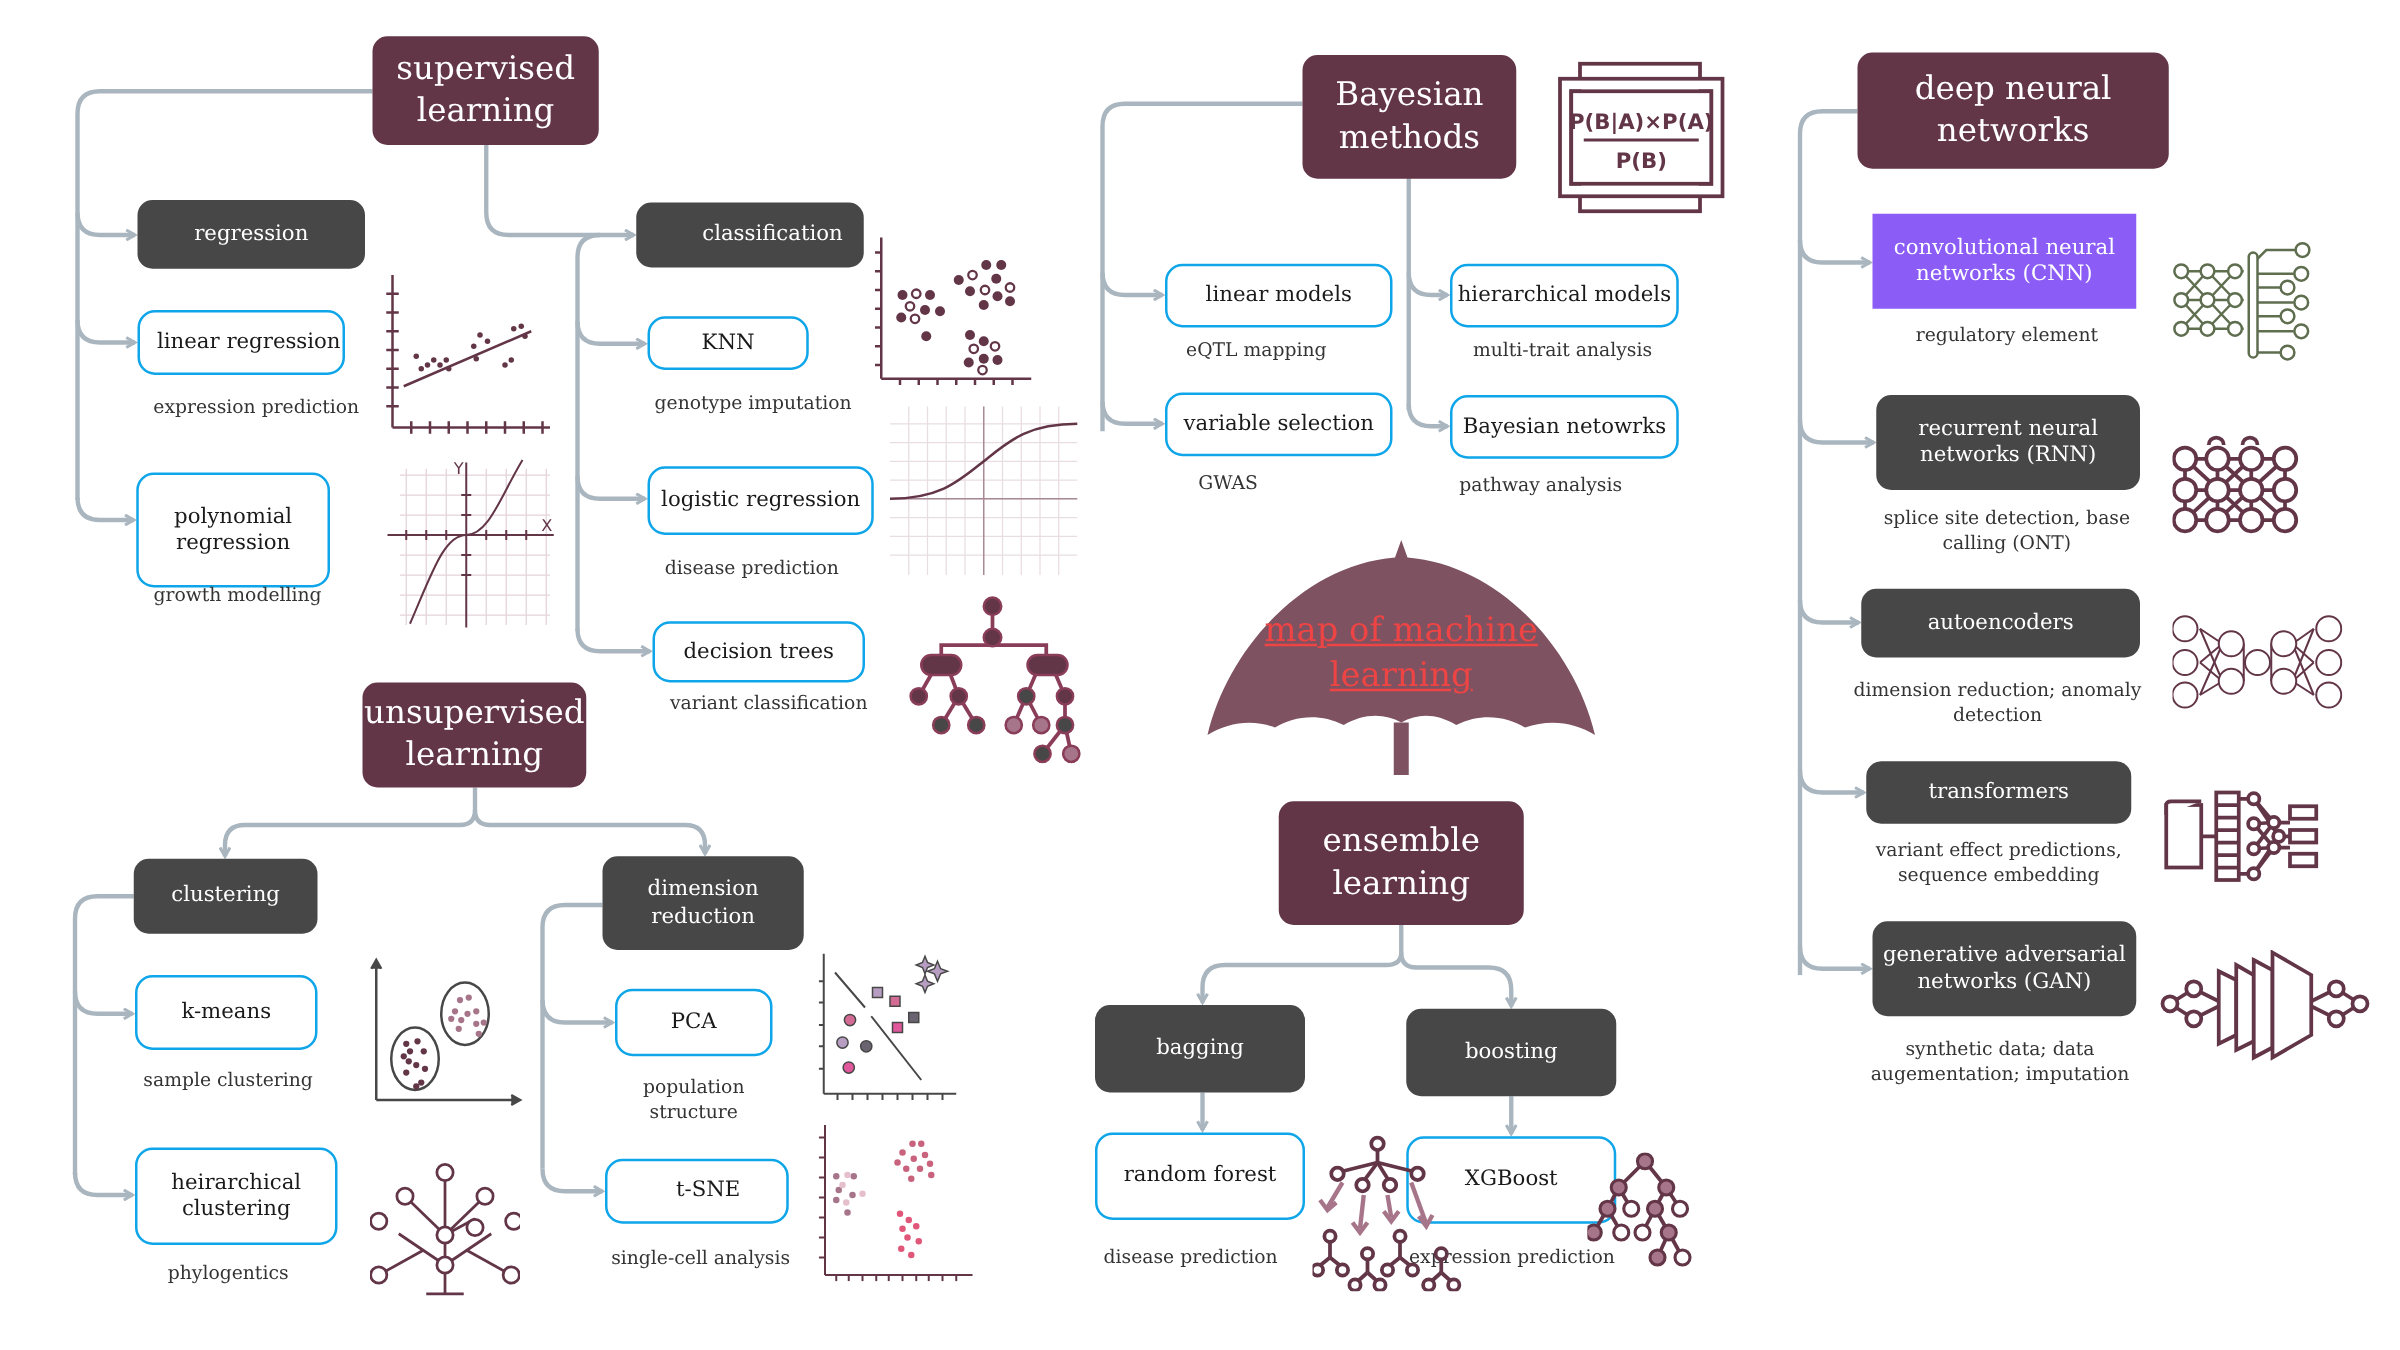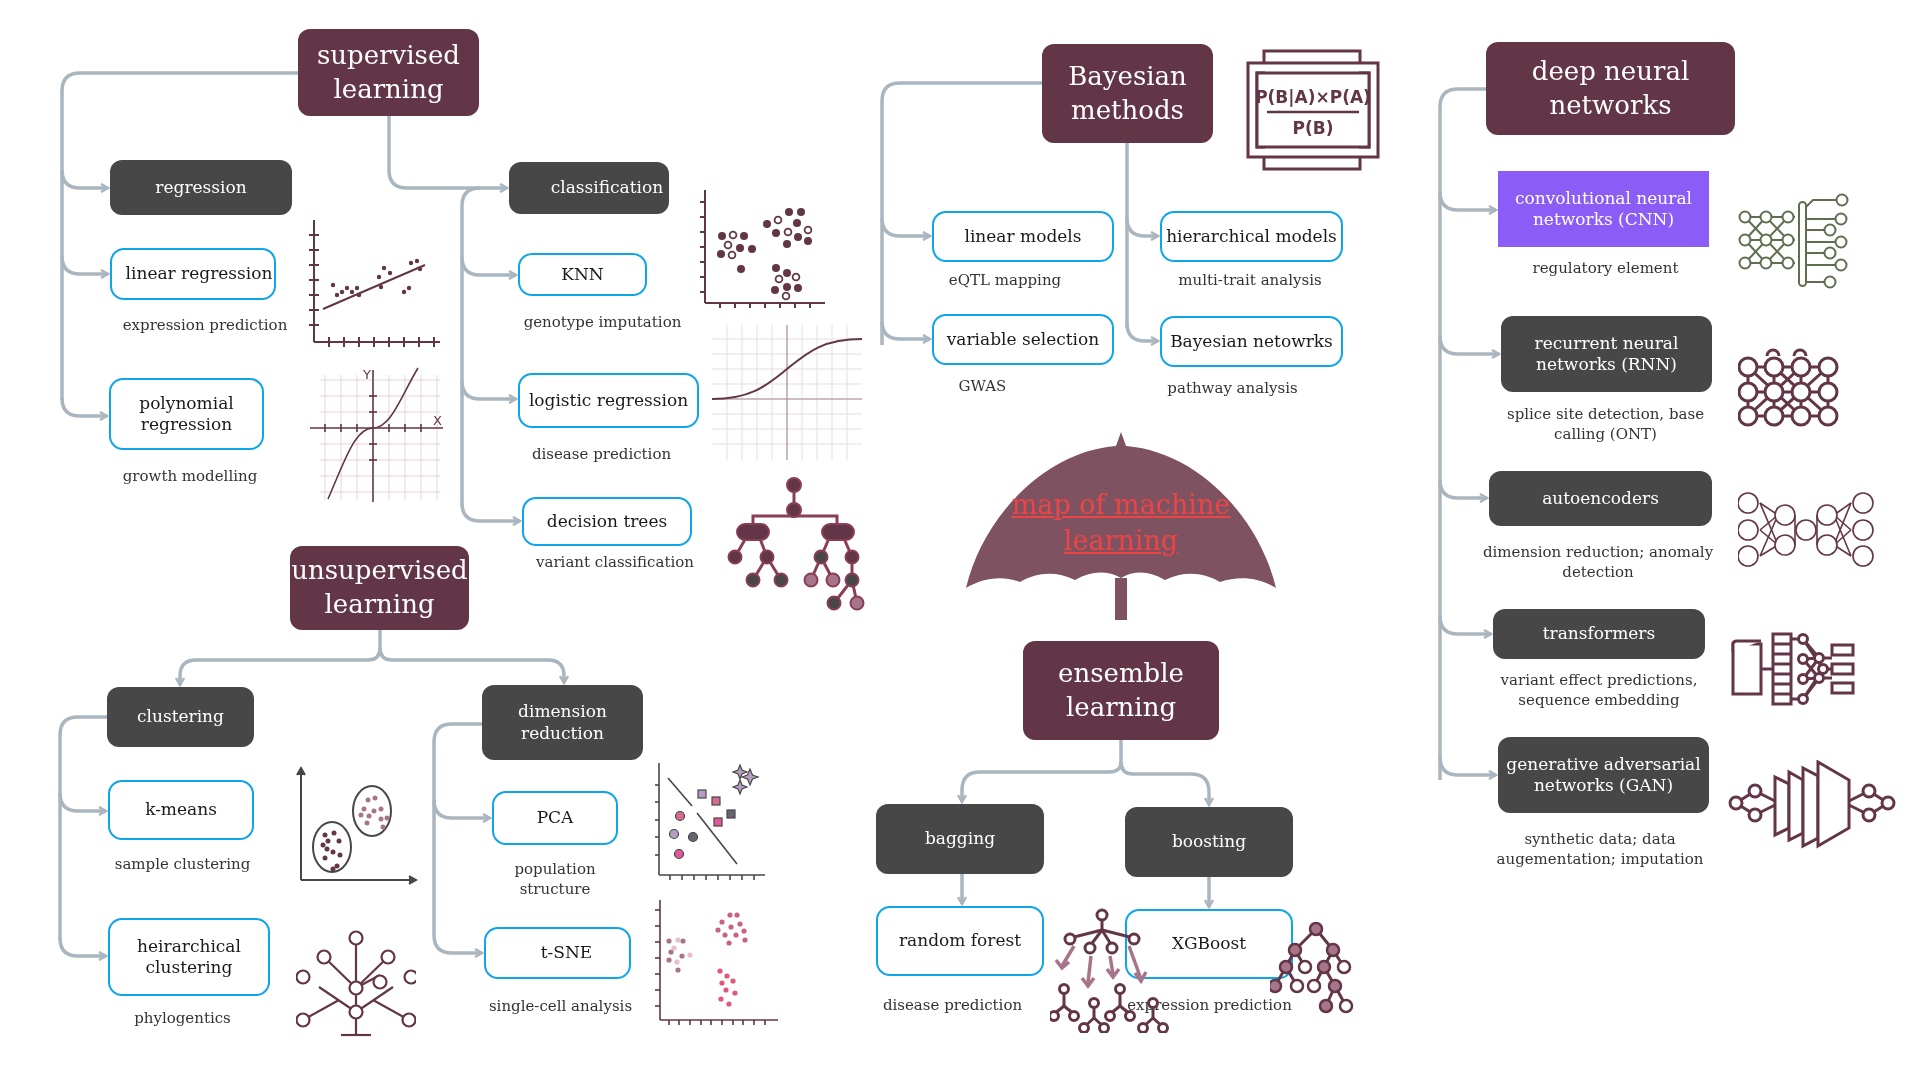--- a/index.html
+++ b/index.html
@@ -65,21 +65,21 @@
     <path d="M1440,480 Q1440,498 1458,498 H1487" marker-end="url(#ar)"></path>
     <path d="M1440,616 Q1440,634 1458,634 H1491" marker-end="url(#ar)"></path>
     <path d="M1440,757 Q1440,775 1458,775 H1496" marker-end="url(#ar)"></path>
   </g>
 </svg>
 
 <div class="box main" style="left:298px;top:29px;width:181px;height:87px;">supervised learning</div>
 <div class="box cat" style="left:110px;top:160px;width:182px;height:55px;">regression</div>
 <div class="box leaf" style="left:110px;top:248px;width:166px;height:52px;padding-left:12px;">linear regression</div>
 <div class="note" style="left:110px;top:316px;width:190px;">expression prediction</div>
-<div class="box leaf" style="left:109px;top:378px;width:155px;height:72px;padding:0 22px;">polynomial regression</div>
+<div class="box leaf" style="left:109px;top:378px;width:155px;height:92px;padding:0 22px;">polynomial regression</div>
 <div class="note" style="left:110px;top:467px;width:160px;">growth modelling</div>
 
 <svg class="icon" style="left:305px;top:215px;" width="135" height="135" viewBox="0 0 135 135">
   <g stroke="#623547" stroke-width="2" fill="none">
     <line x1="9" y1="5" x2="9" y2="127"></line>
       <line x1="9" y1="127" x2="135" y2="127"></line>
     <g id="ytk">
         <line x1="4" y1="20" x2="14" y2="20"></line>
         <line x1="4" y1="35" x2="14" y2="35"></line>
         <line x1="4" y1="50" x2="14" y2="50"></line>
@@ -147,21 +147,21 @@
       <line x1="116" y1="59" x2="116" y2="67"></line>
     <line x1="64" y1="31" x2="72" y2="31"></line>
       <line x1="64" y1="47" x2="72" y2="47"></line>
       <line x1="64" y1="79" x2="72" y2="79"></line>
       <line x1="64" y1="95" x2="72" y2="95"></line>
   </g>
   <text x="58" y="14" font-size="13" fill="#623547" font-family="DejaVu Sans, sans-serif">Y</text>
   <text x="128" y="60" font-size="13" fill="#623547" font-family="DejaVu Sans, sans-serif">X</text>
 </svg>
 
-<div class="box cat" style="left:509px;top:162px;width:160px;height:52px;padding-left:36px;">classification</div>
+<div class="box cat" style="left:509px;top:162px;width:182px;height:52px;padding-left:36px;">classification</div>
 <div class="box leaf" style="left:518px;top:253px;width:129px;height:43px;">KNN</div>
 <div class="note" style="left:515px;top:313px;width:175px;">genotype imputation</div>
 <div class="box leaf" style="left:518px;top:373px;width:181px;height:55px;">logistic regression</div>
 <div class="note" style="left:520px;top:445px;width:163px;">disease prediction</div>
 <div class="box leaf" style="left:522px;top:497px;width:170px;height:49px;">decision trees</div>
 <div class="note" style="left:525px;top:553px;width:180px;">variant classification</div>
 
 <svg class="icon" style="left:700px;top:188px;" width="130" height="120" viewBox="0 0 130 120">
   <g stroke="#623547" stroke-width="2" fill="none">
     <line x1="5" y1="2" x2="5" y2="115"></line>

